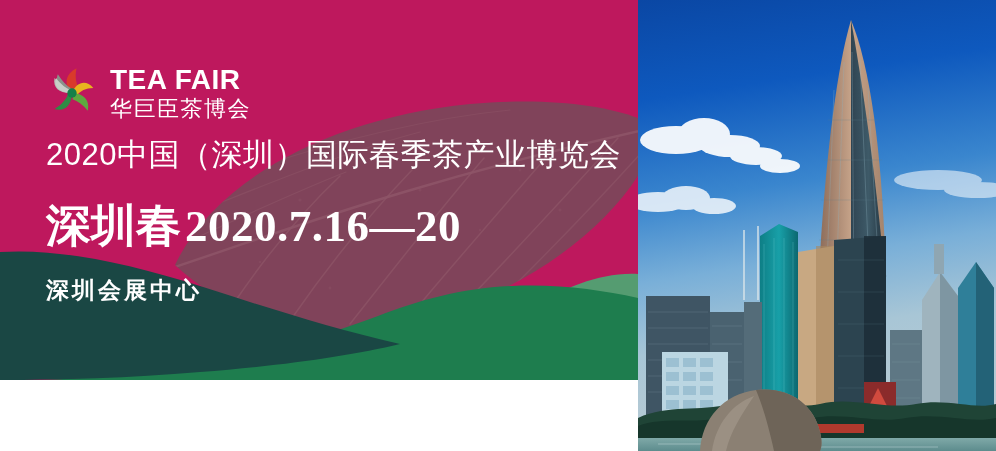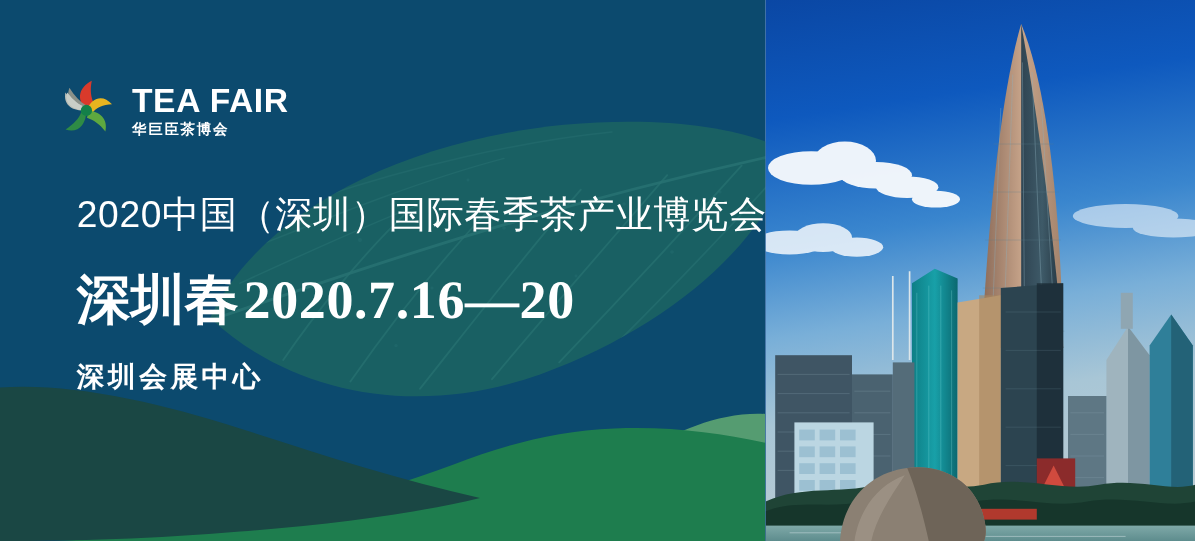--- a/index.html
+++ b/index.html
@@ -8,22 +8,22 @@
 
   .banner {
     position:relative;
     width:996px; height:451px;
     overflow:hidden;
   }
 
   
   .green-panel {
     position:absolute; left:0; top:0;
-    width:638px; height:451px;
-    background:#0c4a6e;
+    width:638px; height:380px;
+    background:#be185d;
     overflow:hidden;
   }
 
   .leaf-layer { position:absolute; inset:0; }
   .leaf-layer svg { position:absolute; left:0; top:0; }
 
   .hills { position:absolute; left:0; bottom:0; width:638px; height:140px; }
   .hills svg { position:absolute; left:0; bottom:0; }
 
   
@@ -35,28 +35,28 @@
   .logo-mark { width:52px; height:52px; flex:none; display:block; }
   .logo-text { display:flex; flex-direction:column; justify-content:center; }
   .logo-title {
     color:#ffffff;
     font-size:28px; font-weight:bold;
     letter-spacing:0.5px; line-height:1.0;
     white-space:nowrap;
   }
   .logo-sub {
     color:#ffffff;
-    font-size:12px; font-weight:bold;
+    font-size:22px; font-weight:normal;
     letter-spacing:1.5px; line-height:1.0;
     margin-top:4px;
     white-space:nowrap;
   }
 
   
-  .copy { position:absolute; left:46px; top:160px; z-index:6;margin-left:18px; }
+  .copy { position:absolute; left:46px; top:136px; z-index:6; }
 
   .headline {
     color:#ffffff;
     font-size:31px;
     font-weight:400;
     letter-spacing:0.5px;
     line-height:1.25;
     white-space:nowrap;
   }
 

